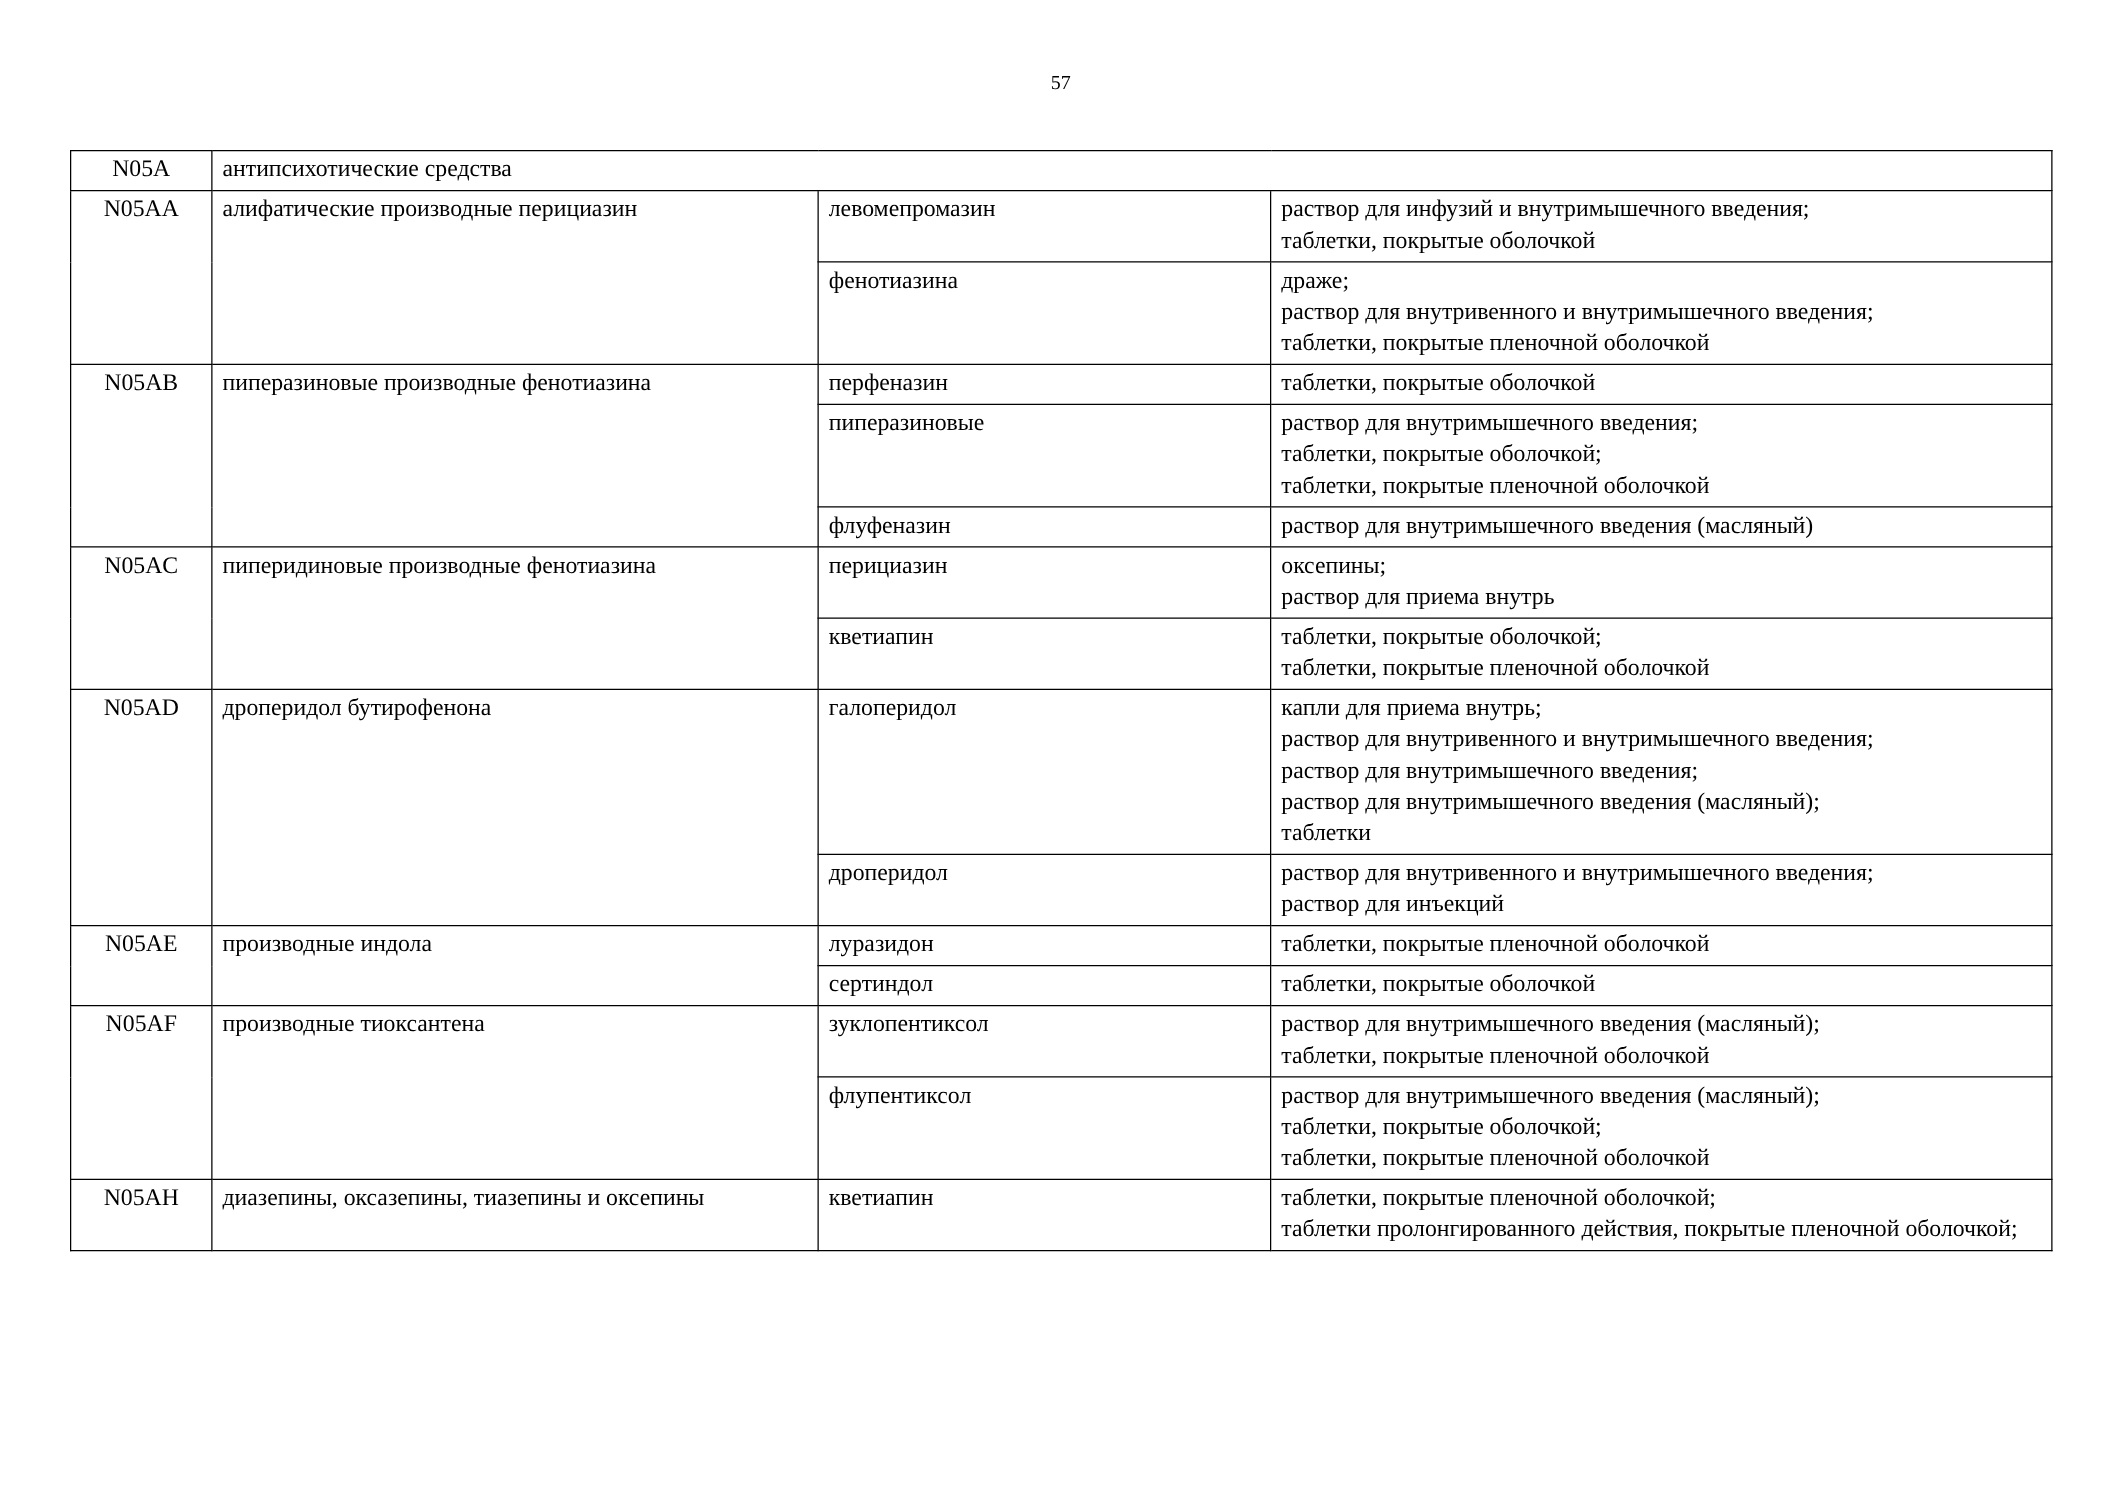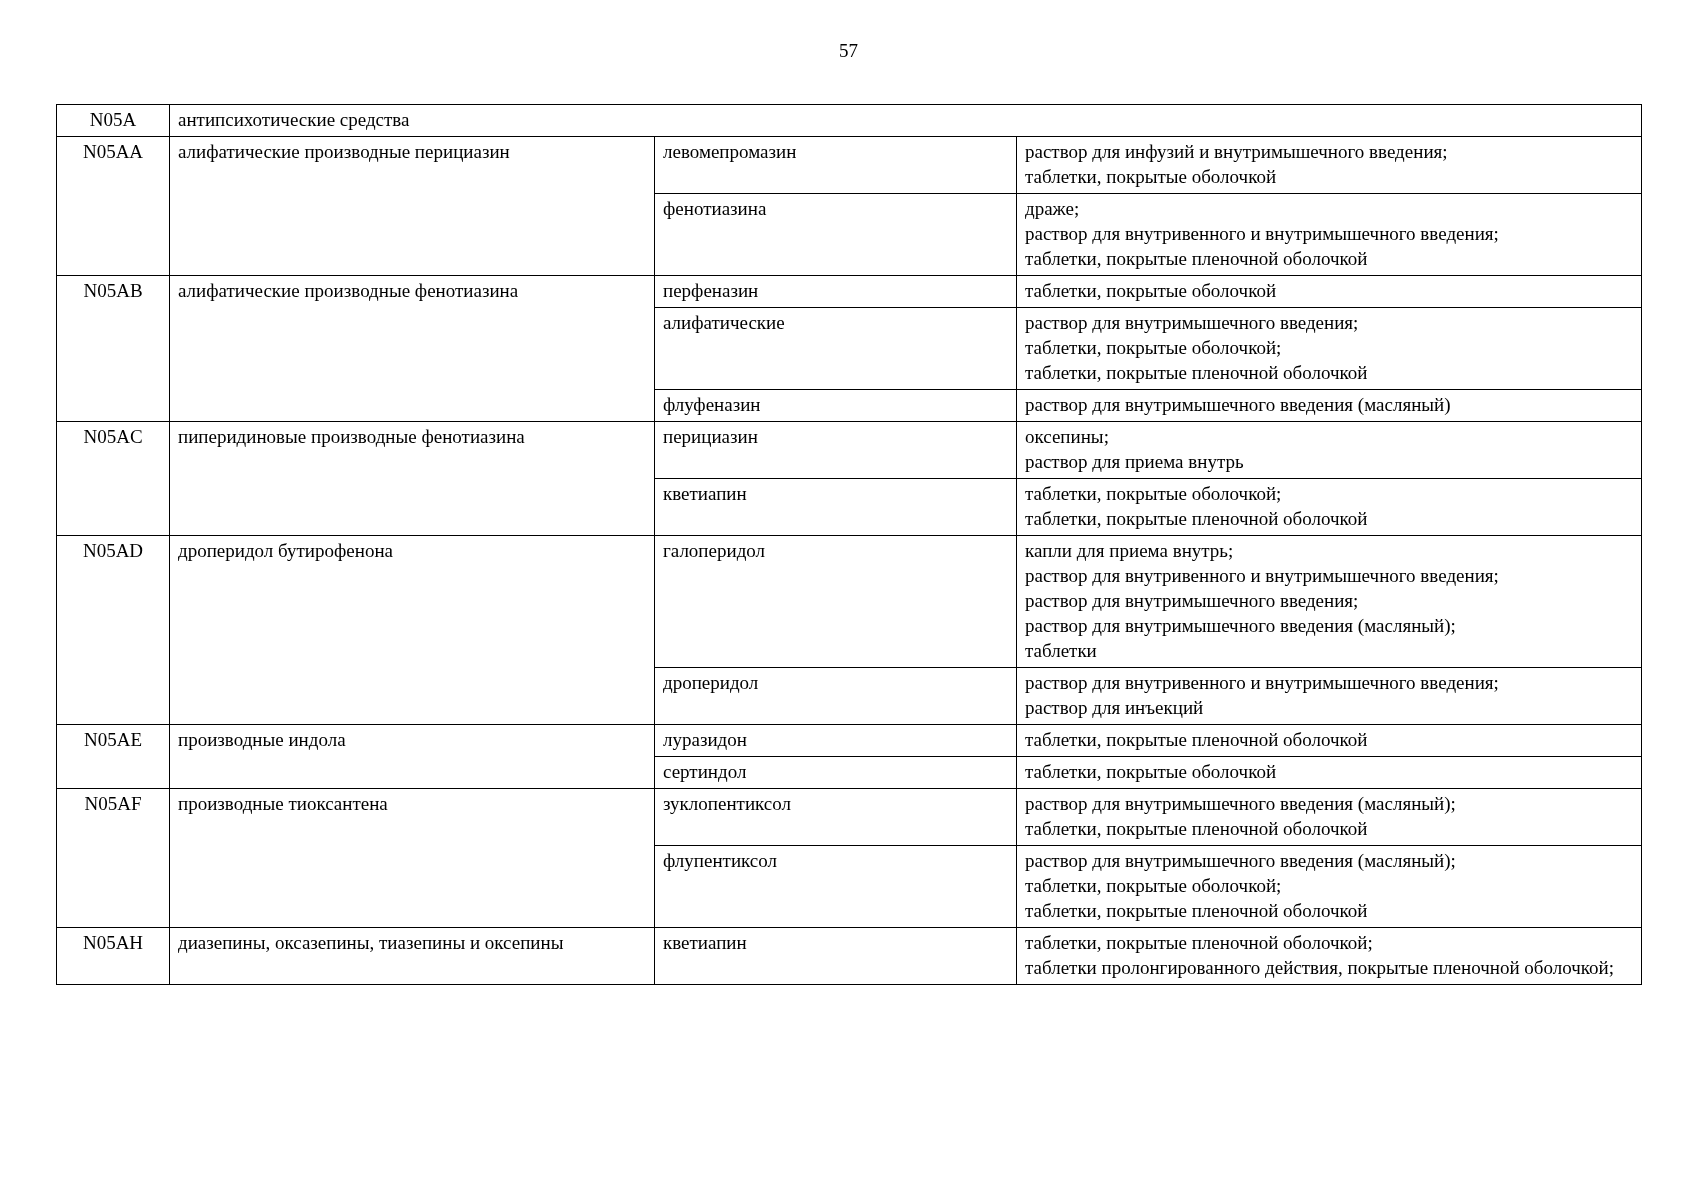--- a/index.html
+++ b/index.html
@@ -9,25 +9,25 @@
   }
   body {
     width: 1697px;
     height: 1200px;
     box-sizing: border-box;
     font-family: "Liberation Serif", "DejaVu Serif", serif;
     color: #000000;
     overflow: hidden;
   }
   .page-number {
-    padding-top: 40px;
+    padding-top: 56px;
     width: 1585px;
     margin-left: 56px;
     text-align: center;
-    font-size: 19px;
+    font-size: 16px;
     line-height: 22px;
   }
   table.atc {
     border-collapse: collapse;
     table-layout: fixed;
     width: 1585px;
     margin: 42px 0 11px 56px;
   }
   table.atc td {
     border: 1px solid #000000;
@@ -72,26 +72,26 @@
     </tr>
     <tr>
       <td>фенотиазина</td>
       <td>драже;
 раствор для внутривенного и внутримышечного введения;
 таблетки, покрытые пленочной оболочкой</td>
     </tr>
 
     <tr>
       <td class="code-cell" rowspan="3">N05AB</td>
-      <td rowspan="3">алифатические производные фенотиазина</td>
+      <td rowspan="3">пиперазиновые производные фенотиазина</td>
       <td>перфеназин</td>
       <td>таблетки, покрытые оболочкой</td>
     </tr>
     <tr>
-      <td>алифатические</td>
+      <td>пиперазиновые</td>
       <td>раствор для внутримышечного введения;
 таблетки, покрытые оболочкой;
 таблетки, покрытые пленочной оболочкой</td>
     </tr>
     <tr>
       <td>флуфеназин</td>
       <td>раствор для внутримышечного введения (масляный)</td>
     </tr>
 
     <tr>

